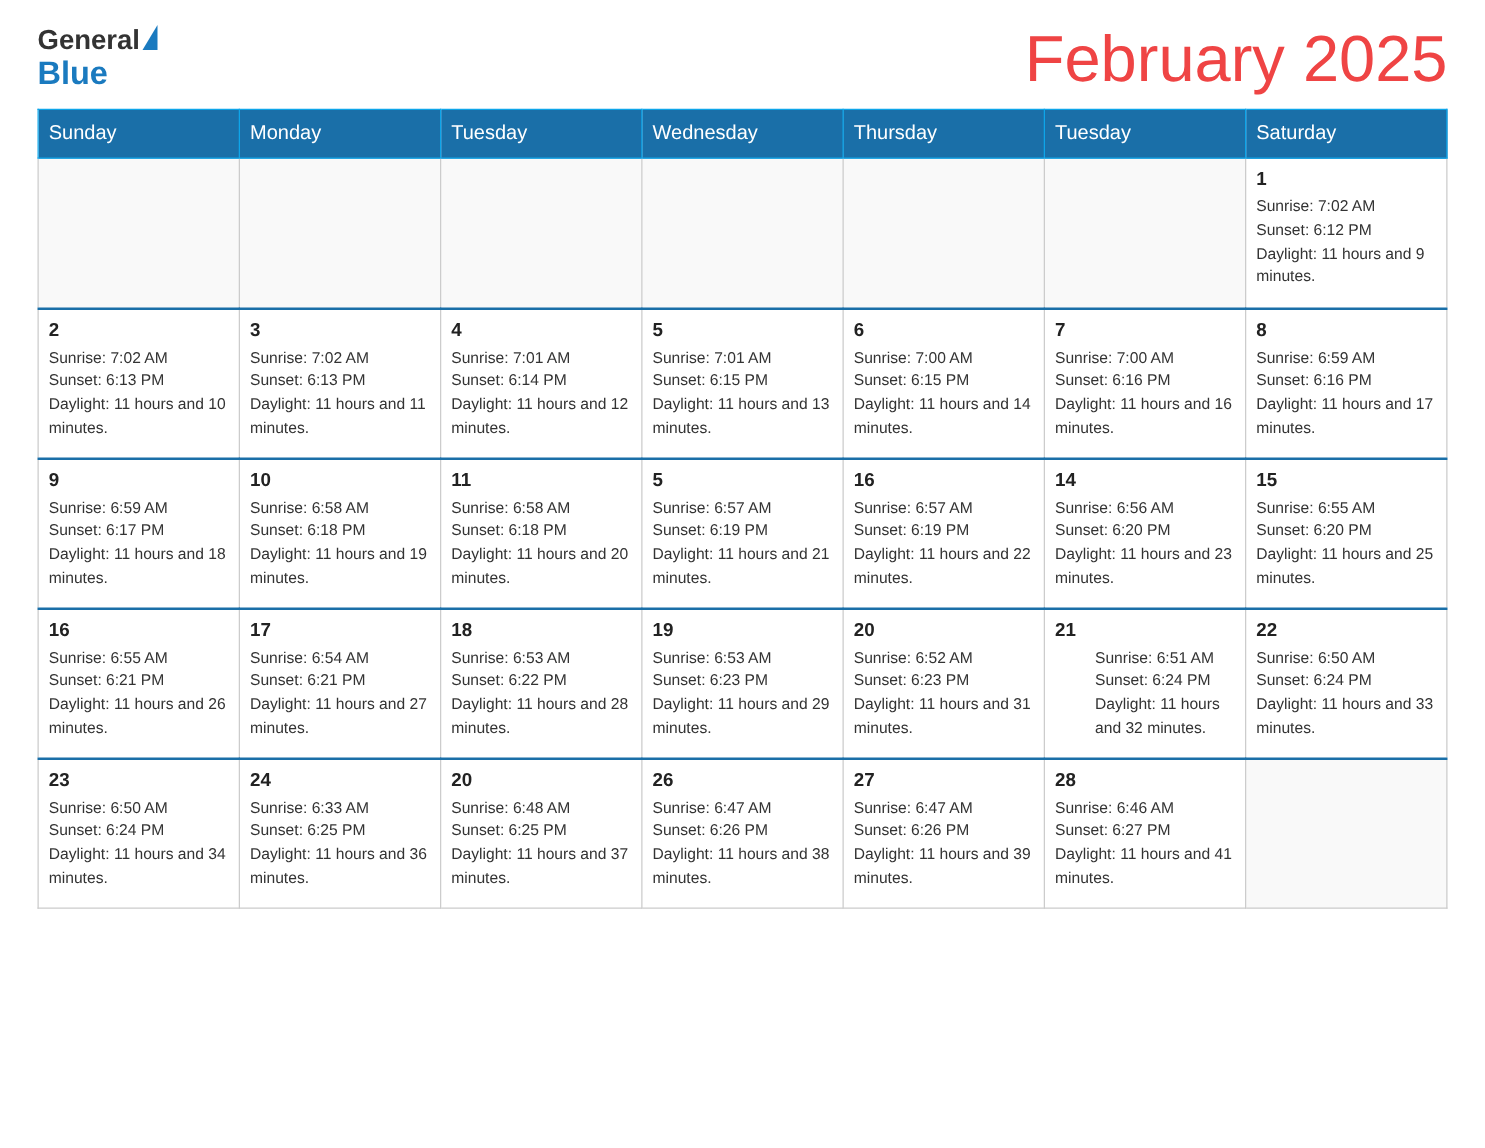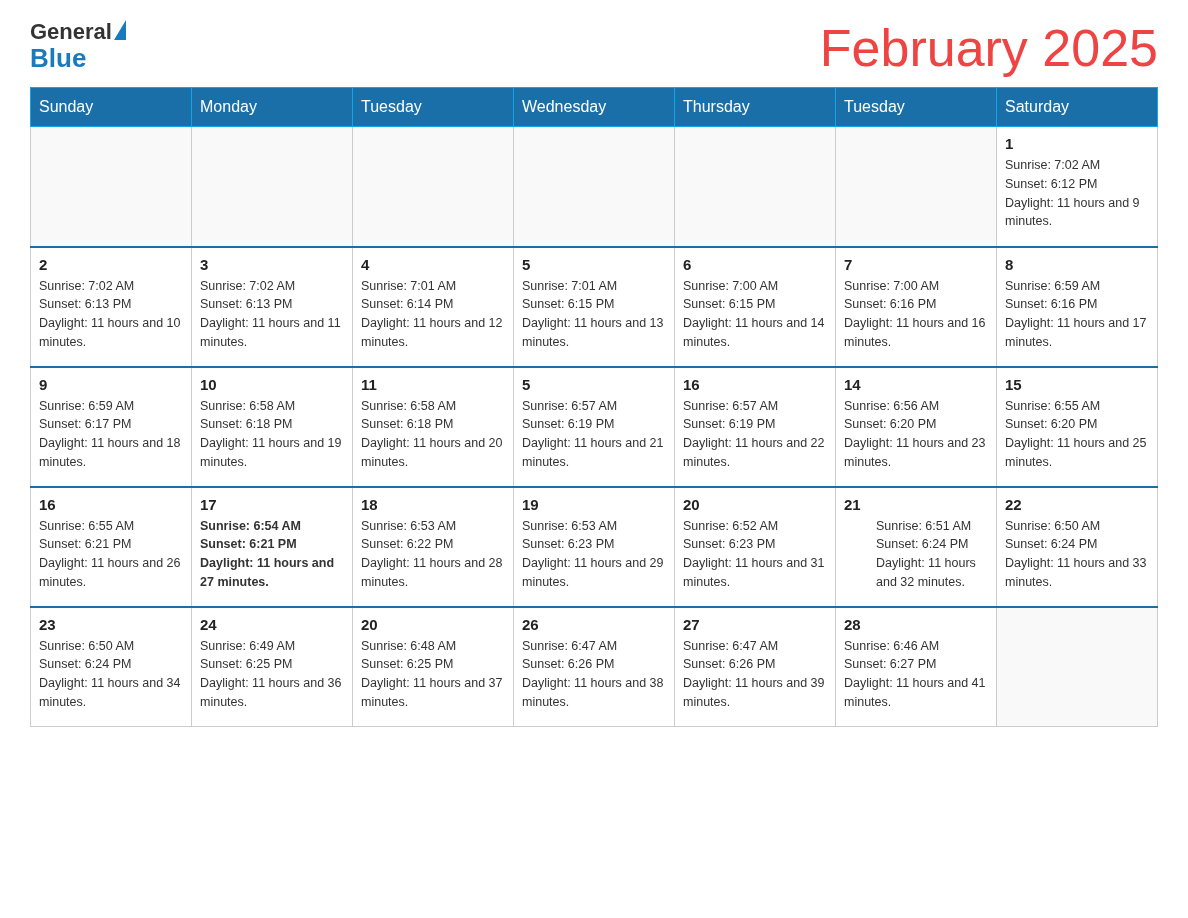--- a/index.html
+++ b/index.html
@@ -242,21 +242,21 @@
       </tr>
       <tr class="row-separator">
         <td>
           <span class="day-num">16</span>
           <div class="day-info" style="white-space: pre-line;">Sunrise: 6:55 AM
 Sunset: 6:21 PM
 Daylight: 11 hours and 26 minutes.</div>
         </td>
         <td>
           <span class="day-num">17</span>
-          <div class="day-info" style="white-space: pre-line; font-weight: bold;">Sunrise: 6:54 AM
+          <div class="day-info" style="white-space: pre-line;">Sunrise: 6:54 AM
 Sunset: 6:21 PM
 Daylight: 11 hours and 27 minutes.</div>
         </td>
         <td>
           <span class="day-num">18</span>
           <div class="day-info" style="white-space: pre-line;">Sunrise: 6:53 AM
 Sunset: 6:22 PM
 Daylight: 11 hours and 28 minutes.</div>
         </td>
         <td>
@@ -286,21 +286,21 @@
       </tr>
       <tr class="row-separator">
         <td>
           <span class="day-num">23</span>
           <div class="day-info" style="white-space: pre-line;">Sunrise: 6:50 AM
 Sunset: 6:24 PM
 Daylight: 11 hours and 34 minutes.</div>
         </td>
         <td>
           <span class="day-num">24</span>
-          <div class="day-info" style="white-space: pre-line;">Sunrise: 6:49 AM
+          <div class="day-info" style="white-space: pre-line;">Sunrise: 6:33 AM
 Sunset: 6:25 PM
 Daylight: 11 hours and 36 minutes.</div>
         </td>
         <td>
           <span class="day-num">20</span>
           <div class="day-info" style="white-space: pre-line;">Sunrise: 6:48 AM
 Sunset: 6:25 PM
 Daylight: 11 hours and 37 minutes.</div>
         </td>
         <td>

